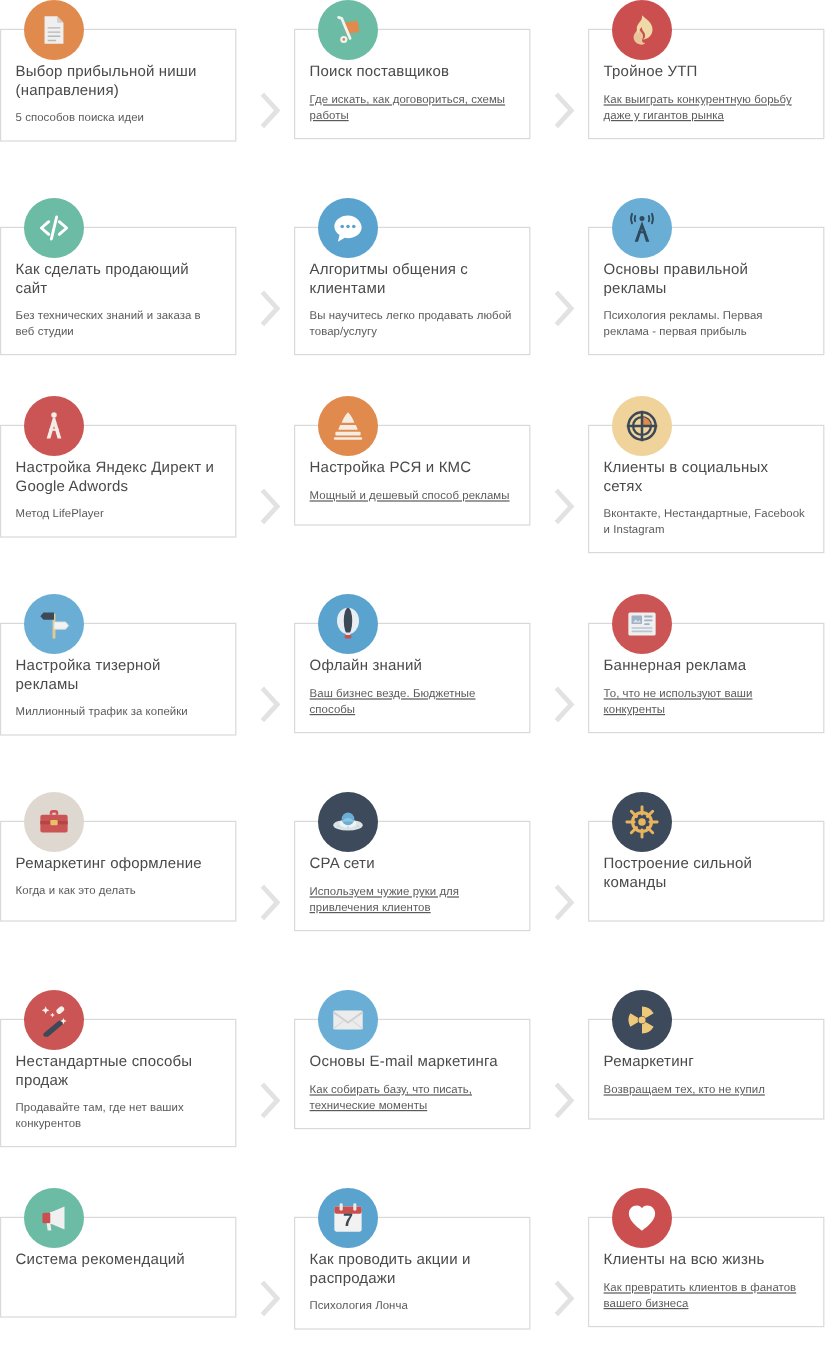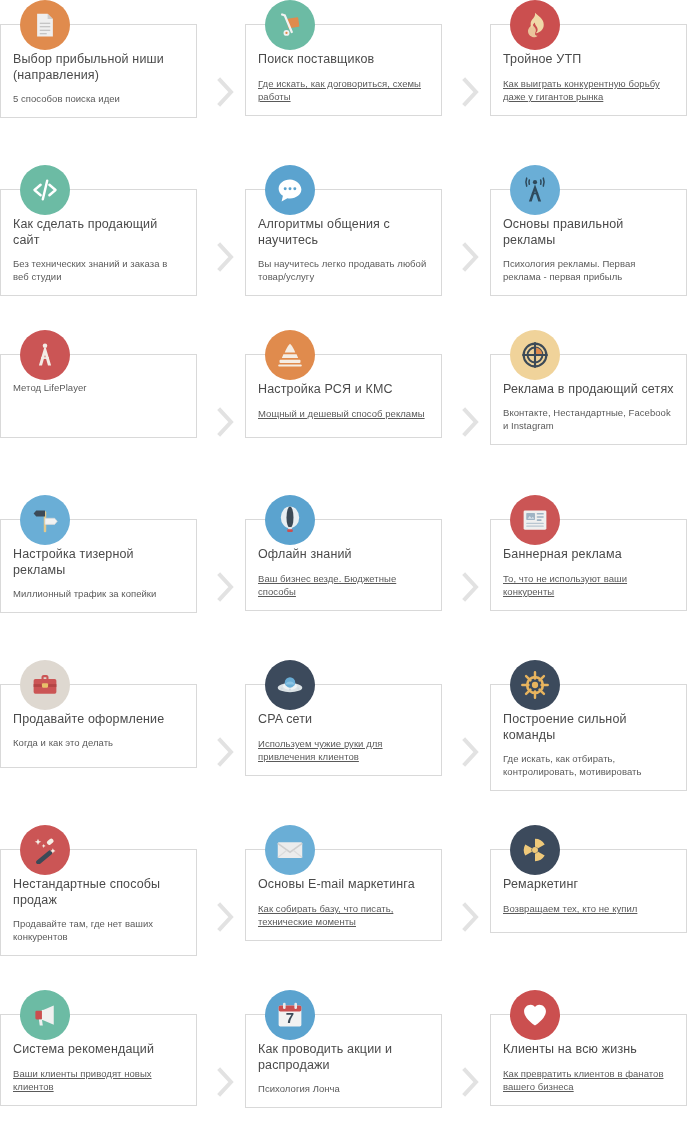--- a/index.html
+++ b/index.html
@@ -153,21 +153,21 @@
           </svg>
         </div>
       </div>
       <div class="arrow">
         <svg width="20" height="32" viewBox="0 0 20 32" fill="none">
           <path d="M5 4l11 12L5 28" stroke="#e2e2e2" stroke-width="4" stroke-linecap="square" stroke-linejoin="miter"></path>
         </svg>
       </div>
       <div class="cell">
         <div class="card">
-          <div class="title">Алгоритмы общения с научитесь</div>
+          <div class="title">Алгоритмы общения с клиентами</div>
           <div class="subtitle">Вы научитесь легко продавать любой товар/услугу</div>
         </div>
         <div class="icon-wrap" style="background: rgb(91, 163, 207);">
           <svg width="28" height="28" viewBox="0 0 32 32" fill="none">
             <path d="M16 4C8.8 4 3 8.7 3 14.5c0 3.3 1.9 6.2 4.9 8.1L6.4 29l6.6-3.6c1 .2 2 .3 3 .3 7.2 0 13-4.7 13-10.2S23.2 4 16 4z" fill="#ffffff"></path>
             <g fill="#5ba3cf">
               <circle cx="10.5" cy="14.5" r="1.7"></circle>
               <circle cx="16" cy="14.5" r="1.7"></circle>
               <circle cx="21.5" cy="14.5" r="1.7"></circle>
             </g>
@@ -195,20 +195,21 @@
             <circle cx="16" cy="7" r="2.4" fill="#2f4a5c"></circle>
             <path d="M16 9.5L9 29h3.2l3.8-12 3.8 12H23z" fill="#2f4a5c"></path>
             <path d="M12.4 20h7.2" stroke="#2f4a5c" stroke-width="1.8"></path>
           </svg>
         </div>
       </div>
     </div>
     <div class="row">
       <div class="cell">
         <div class="card">
+          <div class="title">Настройка Яндекс Директ и Google Adwords</div>
           <div class="subtitle">Метод LifePlayer</div>
         </div>
         <div class="icon-wrap" style="background: rgb(203, 85, 85);">
           <svg width="28" height="28" viewBox="0 0 32 32" fill="none">
             <circle cx="16" cy="5.5" r="2.6" fill="#f2ece6"></circle>
             <path d="M15 8l-6 20h3.6L16 16l3.4 12H23L17 8z" fill="#f2ece6"></path>
             <path d="M11.5 19.5h9" stroke="#f2ece6" stroke-width="2"></path>
           </svg>
         </div>
       </div>
@@ -231,21 +232,21 @@
           </svg>
         </div>
       </div>
       <div class="arrow">
         <svg width="20" height="32" viewBox="0 0 20 32" fill="none">
           <path d="M5 4l11 12L5 28" stroke="#e2e2e2" stroke-width="4" stroke-linecap="square" stroke-linejoin="miter"></path>
         </svg>
       </div>
       <div class="cell">
         <div class="card">
-          <div class="title">Реклама в продающий сетях</div>
+          <div class="title">Клиенты в социальных сетях</div>
           <div class="subtitle">Вконтакте, Нестандартные, Facebook и Instagram</div>
         </div>
         <div class="icon-wrap" style="background: rgb(240, 211, 154);">
           <svg width="28" height="28" viewBox="0 0 32 32" fill="none">
             <circle cx="16" cy="16" r="13" fill="none" stroke="#3c4a57" stroke-width="2.4"></circle>
             <circle cx="16" cy="16" r="8.5" fill="none" stroke="#3c4a57" stroke-width="2.2"></circle>
             <path d="M16 16V7.5a8.5 8.5 0 018.5 8.5z" fill="#e08b4d"></path>
             <path d="M16 1.5v29M1.5 16h29" stroke="#3c4a57" stroke-width="2.4"></path>
           </svg>
         </div>
@@ -308,21 +309,21 @@
               <rect x="6" y="19" width="20" height="1.6" rx=".7"></rect>
               <rect x="6" y="22.2" width="20" height="1.6" rx=".7"></rect>
             </g>
           </svg>
         </div>
       </div>
     </div>
     <div class="row">
       <div class="cell">
         <div class="card">
-          <div class="title">Продавайте оформление</div>
+          <div class="title">Ремаркетинг оформление</div>
           <div class="subtitle">Когда и как это делать</div>
         </div>
         <div class="icon-wrap" style="background: rgb(222, 216, 208);">
           <svg width="28" height="28" viewBox="0 0 32 32" fill="none">
             <path d="M12 6.5a2.5 2.5 0 012.5-2h3A2.5 2.5 0 0120 6.5V9h-2.4V7.2h-3.2V9H12z" fill="#cb5555"></path>
             <rect x="3" y="9" width="26" height="17" rx="2" fill="#cb5555"></rect>
             <rect x="3" y="15" width="26" height="3.2" fill="#b34545"></rect>
             <rect x="12.5" y="14" width="7" height="5" rx="1.2" fill="#e8c06a"></rect>
           </svg>
         </div>
@@ -352,21 +353,20 @@
         </div>
       </div>
       <div class="arrow">
         <svg width="20" height="32" viewBox="0 0 20 32" fill="none">
           <path d="M5 4l11 12L5 28" stroke="#e2e2e2" stroke-width="4" stroke-linecap="square" stroke-linejoin="miter"></path>
         </svg>
       </div>
       <div class="cell">
         <div class="card">
           <div class="title">Построение сильной команды</div>
-          <div class="subtitle">Где искать, как отбирать, контролировать, мотивировать</div>
         </div>
         <div class="icon-wrap" style="background: rgb(60, 74, 92);">
           <svg width="28" height="28" viewBox="0 0 32 32" fill="none">
             <circle cx="16" cy="16" r="9" fill="none" stroke="#e8b45e" stroke-width="3"></circle>
             <circle cx="16" cy="16" r="3.6" fill="#e8b45e"></circle>
             <g stroke="#e8b45e" stroke-width="2.8" stroke-linecap="round">
               <path d="M16 1.5v7M16 23.5v7M1.5 16h7M23.5 16h7M5.8 5.8l5 5M21.2 21.2l5 5M26.2 5.8l-5 5M10.8 21.2l-5 5"></path>
             </g>
           </svg>
         </div>
@@ -425,21 +425,20 @@
             <path d="M27.1 22.4A12.8 12.8 0 0116 28.8v-8.8a4 4 0 003.5-2z" fill="#efc97a"></path>
             <path d="M4.9 22.4A12.8 12.8 0 014.9 9.6l7.6 4.4a4 4 0 000 4z" fill="#efc97a"></path>
           </svg>
         </div>
       </div>
     </div>
     <div class="row last">
       <div class="cell">
         <div class="card one-line">
           <div class="title">Система рекомендаций</div>
-          <div class="subtitle">Ваши клиенты приводят новых клиентов</div>
         </div>
         <div class="icon-wrap" style="background: rgb(108, 187, 164);">
           <svg width="28" height="28" viewBox="0 0 32 32" fill="none">
             <path d="M26 5v22L12 21V11z" fill="#f0f0f0"></path>
             <rect x="5" y="11" width="8" height="10" rx="1.5" fill="#cb4f4f"></rect>
             <rect x="12.5" y="10.2" width="2.4" height="11.6" fill="#f0f0f0"></rect>
             <path d="M9 21h3.5l1 7H10z" fill="#f0f0f0"></path>
           </svg>
         </div>
       </div>

